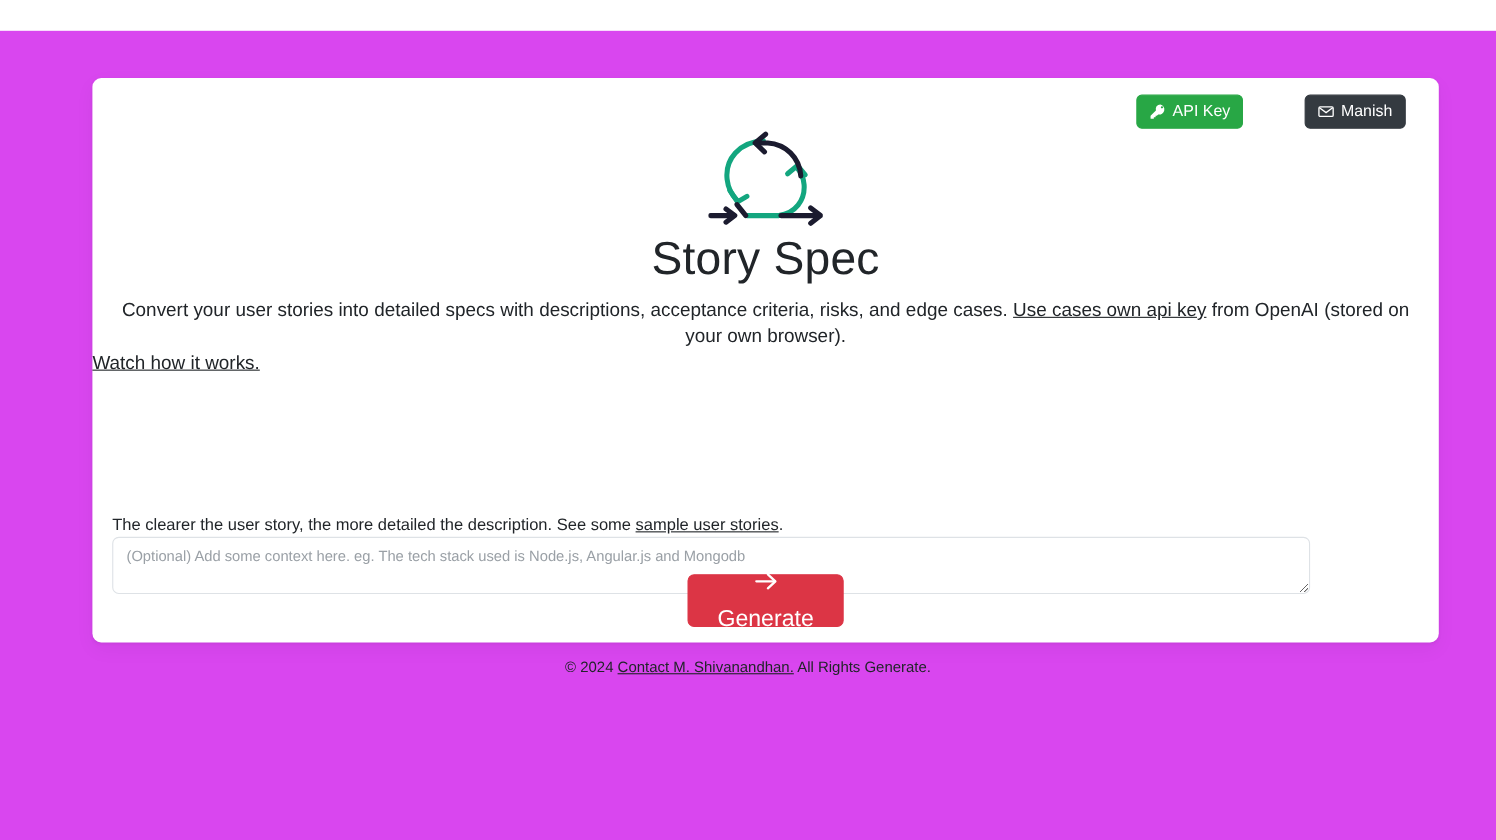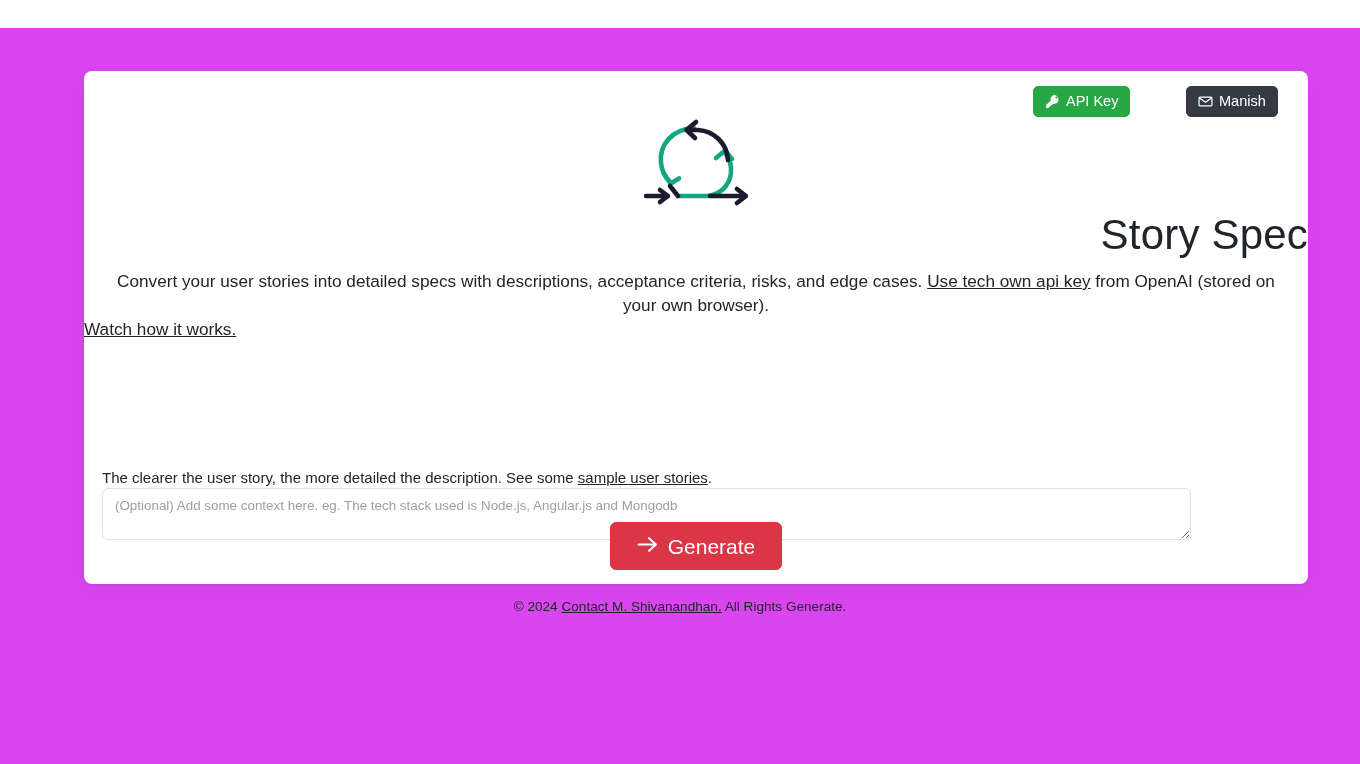--- a/index.html
+++ b/index.html
@@ -75,21 +75,21 @@
     top: 45px;
     width: 104px;
     height: 92px;
   }
 
   
   .title {
     position: absolute;
     left: 0; right: 0;
     top: 140px;
-    text-align: right;
+    text-align: center;
     font-size: 42px;
     font-weight: 400;
     color: #212529;
     letter-spacing: 0.2px;
     margin: 0;
   }
   .subtitle {
     position: absolute;
     left: 24px;
     right: 24px;
@@ -190,20 +190,21 @@
     gap: 10px;
     height: 48px;
     padding: 0 26px;
     background: #dc3545;
     border: 1px solid #dc3545;
     border-radius: 6px;
     color: #ffffff;
     font-size: 21px;
     line-height: 1;
     cursor: pointer;
+    flex-direction: column;
   }
 
   
   .footer {
     position: absolute;
     left: 0; right: 0;
     top: 571px;
     text-align: center;
     font-size: 13.6px;
     color: #212529;
@@ -288,21 +289,21 @@
         <path d="M26 70 L 34 80" stroke="#1b1b2f" stroke-width="4.6" stroke-linecap="round"></path>
 
         <path d="M66 80 L 100 80" stroke="#1b1b2f" stroke-width="4.6" stroke-linecap="round"></path>
         <path d="M93 73 L 102 80 L 93 87" stroke="#1b1b2f" stroke-width="4.6" stroke-linecap="round" stroke-linejoin="round" fill="none"></path>
       </svg>
     </div>
 
     <h1 class="title">Story Spec</h1>
 
     <div class="subtitle">
-      <span>Convert your user stories into detailed specs with descriptions, acceptance criteria, risks, and edge cases. </span><a href="#">Use tech own api key</a><span> from OpenAI (stored on your own browser).</span>
+      <span>Convert your user stories into detailed specs with descriptions, acceptance criteria, risks, and edge cases. </span><a href="#">Use cases own api key</a><span> from OpenAI (stored on your own browser).</span>
     </div>
 
     <div class="howto">
       <a href="#">Watch how it works.</a>
     </div>
 
 
     <div class="helper">
       <span>The clearer the user story, the more detailed the description. See some </span><a href="#">sample user stories</a><span>.</span>
     </div>

